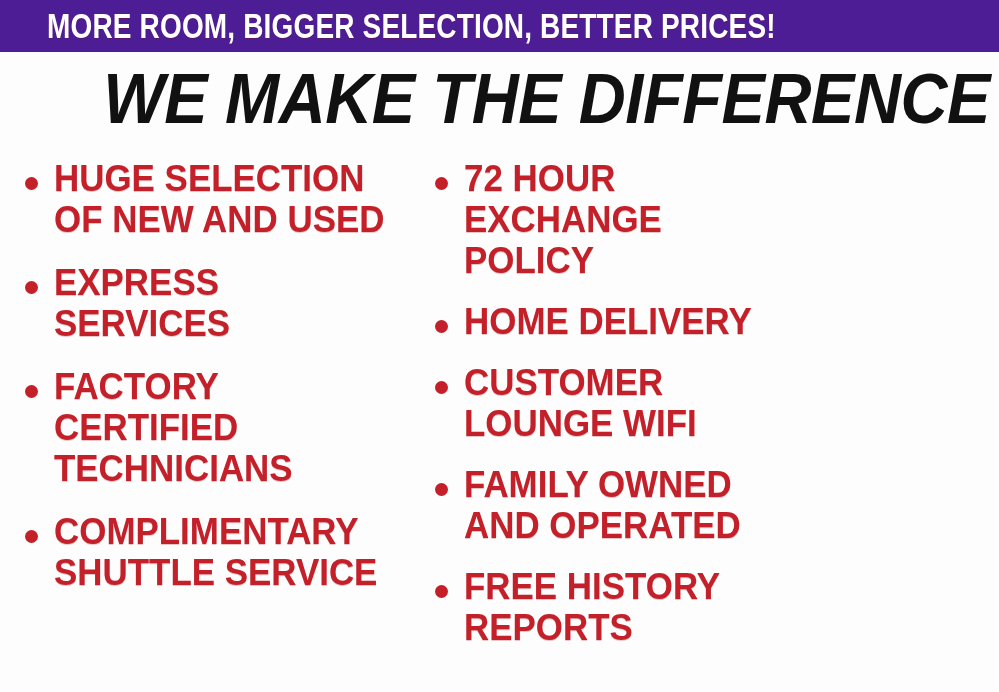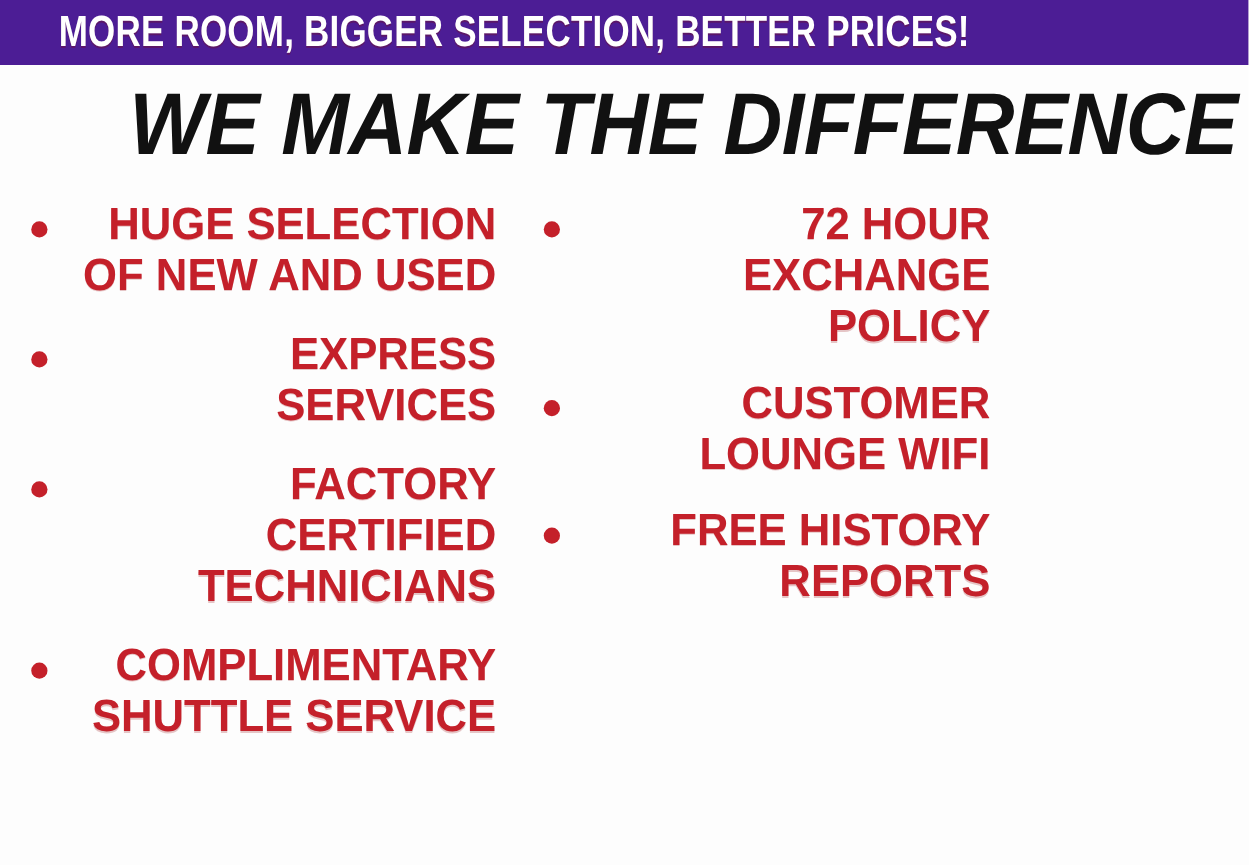--- a/index.html
+++ b/index.html
@@ -71,21 +71,20 @@
 
   
   #columns {
     position: absolute;
     left: 0;
     top: 158px;
     width: 802px;
     height: 534px;
     display: flex;
     align-items: flex-start;
-    text-align: right;
   }
   .column {
     box-sizing: border-box;
   }
   #col-left {
     width: 510px;
     padding-left: 18px;
     padding-right: 2px;
   }
   #col-right {
@@ -165,27 +164,35 @@
 
     </div>
 
     <div class="column" id="col-right">
 
       <div class="bullet-item">
         <span class="bullet-dot"></span>
         <span class="bullet-label">72 HOUR EXCHANGE POLICY</span>
       </div>
 
+      <div class="bullet-item">
+        <span class="bullet-dot"></span>
+        <span class="bullet-label">HOME DELIVERY</span>
+      </div>
 
       <div class="bullet-item">
         <span class="bullet-dot"></span>
         <span class="bullet-label">CUSTOMER LOUNGE WIFI</span>
       </div>
 
 
+      <div class="bullet-item">
+        <span class="bullet-dot"></span>
+        <span class="bullet-label">FAMILY OWNED AND OPERATED</span>
+      </div>
 
       <div class="bullet-item">
         <span class="bullet-dot"></span>
         <span class="bullet-label">FREE HISTORY REPORTS</span>
       </div>
 
     </div>
 
   </div>
 

